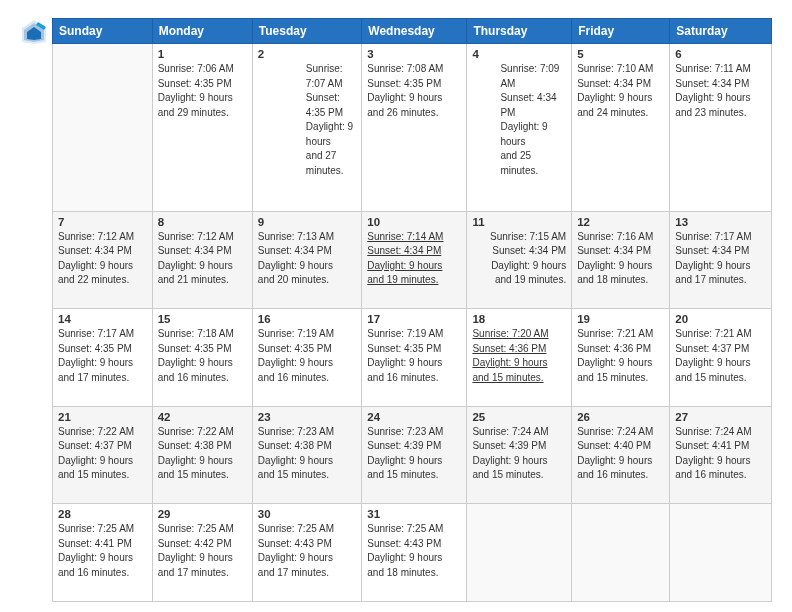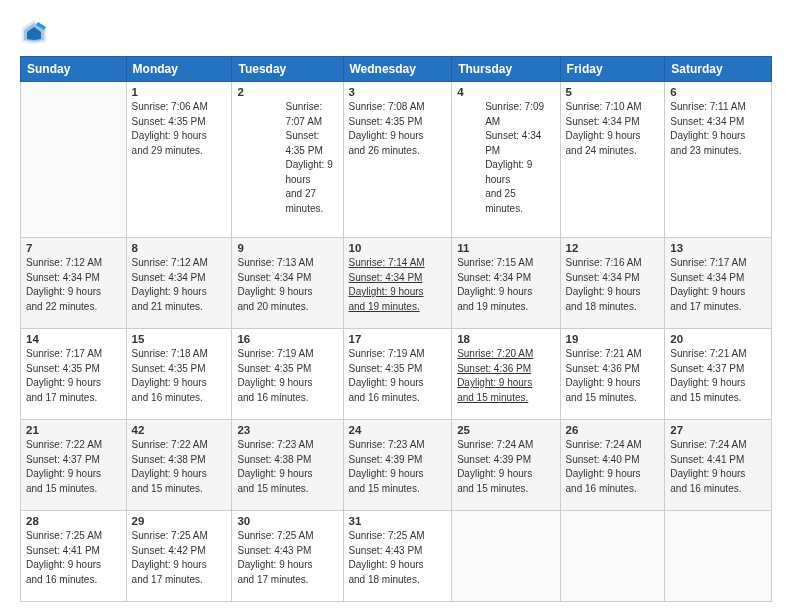--- a/index.html
+++ b/index.html
@@ -8,21 +8,21 @@
       height: 612px;
       font-family: Arial, sans-serif;
       background: #fff;
       overflow: hidden;
     }
     .page {
       width: 792px;
       height: 612px;
       padding: 18px 20px 10px 20px;
       display: flex;
-      flex-direction: column;
+      flex-direction: row;
     }
     .header {
       display: flex;
       justify-content: space-between;
       align-items: flex-start;
       margin-bottom: 10px;
     }
     .logo {
       display: flex;
       align-items: center;
@@ -202,21 +202,21 @@
           </td>
           <td>
             <span class="day-num">10</span>
             <div class="day-info" style="white-space: pre-line; text-decoration: underline;">Sunrise: 7:14 AM
 Sunset: 4:34 PM
 Daylight: 9 hours
 and 19 minutes.</div>
           </td>
           <td>
             <span class="day-num">11</span>
-            <div class="day-info" style="white-space: pre-line;">Sunrise: 7:15 AM
+            <div class="day-info" style="white-space: pre-line; text-align: right;">Sunrise: 7:15 AM
 Sunset: 4:34 PM
 Daylight: 9 hours
 and 19 minutes.</div>
           </td>
           <td>
             <span class="day-num">12</span>
             <div class="day-info" style="white-space: pre-line;">Sunrise: 7:16 AM
 Sunset: 4:34 PM
 Daylight: 9 hours
 and 18 minutes.</div>

